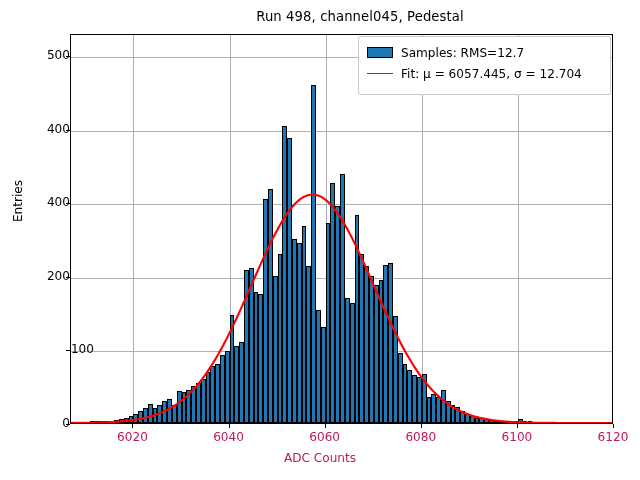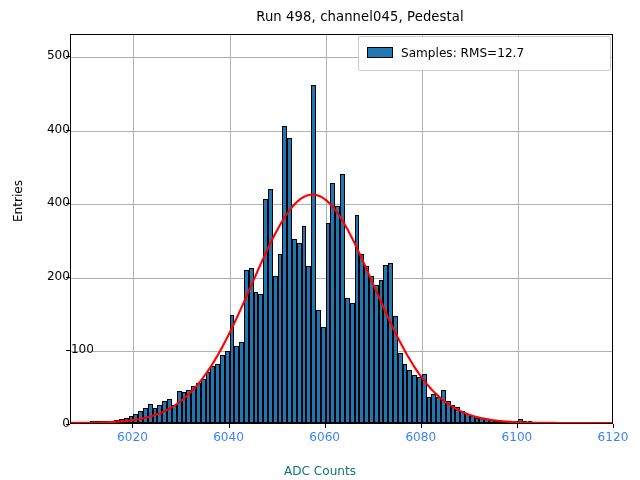--- a/index.html
+++ b/index.html
@@ -74,21 +74,21 @@
     left: 66px;
     width: 4px;
     height: 1px;
     background: #000000;
   }
   .tick-label-x {
     position: absolute;
     width: 80px;
     text-align: center;
     font-size: 12.1px;
-    color: #3b82f6;
+    color: #be185d;
     top: 430px;
   }
   .tick-mark-x {
     position: absolute;
     top: 424px;
     width: 1px;
     height: 4px;
     background: #000000;
   }
   #ylabel {
@@ -101,29 +101,28 @@
     color: #000000;
     transform: rotate(-90deg);
   }
   #xlabel {
     position: absolute;
     left: 0;
     top: 451px;
     width: 640px;
     text-align: center;
     font-size: 12.1px;
-    color: #0f766e;
-    margin-top: 13px;
+    color: #be185d;
   }
   #legend {
     position: absolute;
     left: 358px;
     top: 36px;
     width: 253px;
-    height: 35px;
+    height: 59px;
     box-sizing: border-box;
     background: #ffffff;
     border: 0.9px solid #cccccc;
     border-radius: 2px;
     padding: 5px 7px 5px 8px;
   }
   .legend-row {
     display: flex;
     align-items: center;
     height: 21px;
@@ -299,15 +298,19 @@
     </div>
 
   <div id="ylabel">Entries</div>
   <div id="xlabel">ADC Counts</div>
 
   <div id="legend">
     <div class="legend-row">
       <span class="legend-swatch-patch"></span>
       <span class="legend-text">Samples: RMS=12.7</span>
     </div>
+    <div class="legend-row">
+      <span class="legend-swatch-line"></span>
+      <span class="legend-text">Fit: μ = 6057.445, σ = 12.704</span>
+    </div>
   </div>
 
 </div>
 
 </body></html>

